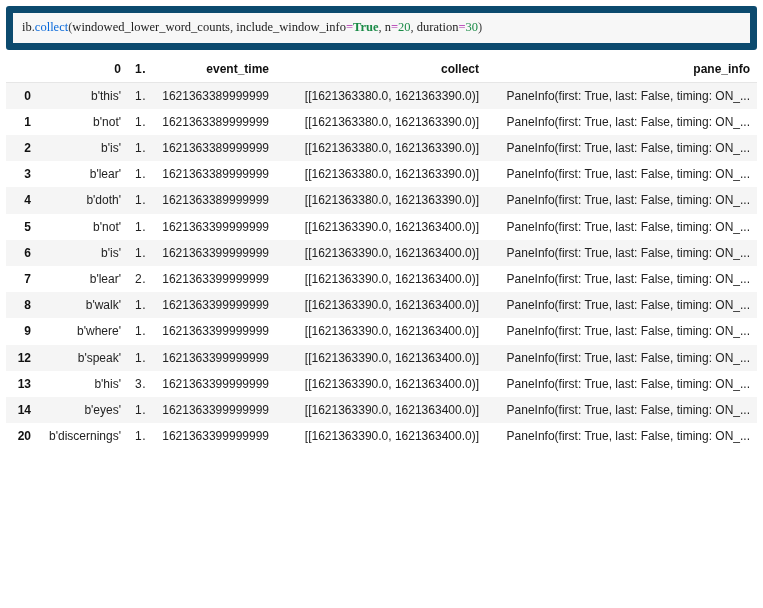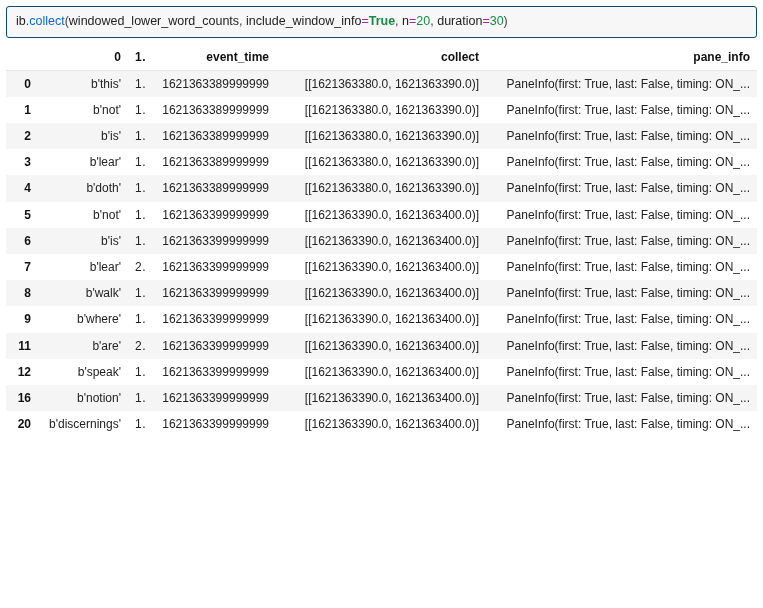--- a/index.html
+++ b/index.html
@@ -6,24 +6,24 @@
     margin: 0;
     padding: 0;
     background: #ffffff;
     font-family: -apple-system, BlinkMacSystemFont, "Segoe UI", Helvetica, Arial, sans-serif;
     font-size: 12px;
     color: #222;
     width: 763px;
   }
   .code-cell {
     background: #f7f7f7;
-    border: 1px solid #0c4a6e;
+    border: 7px solid #0c4a6e;
     border-radius: 3px;
     padding: 6px 9px;
-    font-family: Liberation Sans, sans-serif;
+    font-family: Liberation Serif, serif;
     font-size: 12.5px;
     line-height: 1.4;
     margin: 6px 6px 6px 6px;
     white-space: pre;
     overflow: hidden;
   }
   .code-cell .tok-id   { color: #222; }
   .code-cell .tok-func { color: #0969da; }      
   .code-cell .tok-kw   { color: #1a8b47; font-weight: 600; }  
   .code-cell .tok-num  { color: #1a8b47; }      
@@ -170,38 +170,38 @@
       </tr>
       <tr>
         <th class="rowidx">9</th>
         <td>b'where'</td>
         <td>1</td>
         <td>1621363399999999</td>
         <td>[[1621363390.0, 1621363400.0)]</td>
         <td>PaneInfo(first: True, last: False, timing: ON_...</td>
       </tr>
       <tr>
-        <th class="rowidx">11</th>
-        <td>b'are'</td>
-        <td>2</td>
-        <td>1621363399999999</td>
-        <td>[[1621363390.0, 1621363400.0)]</td>
-        <td>PaneInfo(first: True, last: False, timing: ON_...</td>
-      </tr>
-      <tr>
         <th class="rowidx">12</th>
         <td>b'speak'</td>
         <td>1</td>
         <td>1621363399999999</td>
         <td>[[1621363390.0, 1621363400.0)]</td>
         <td>PaneInfo(first: True, last: False, timing: ON_...</td>
       </tr>
       <tr>
-        <th class="rowidx">16</th>
-        <td>b'notion'</td>
+        <th class="rowidx">13</th>
+        <td>b'his'</td>
+        <td>3</td>
+        <td>1621363399999999</td>
+        <td>[[1621363390.0, 1621363400.0)]</td>
+        <td>PaneInfo(first: True, last: False, timing: ON_...</td>
+      </tr>
+      <tr>
+        <th class="rowidx">14</th>
+        <td>b'eyes'</td>
         <td>1</td>
         <td>1621363399999999</td>
         <td>[[1621363390.0, 1621363400.0)]</td>
         <td>PaneInfo(first: True, last: False, timing: ON_...</td>
       </tr>
       <tr>
         <th class="rowidx">20</th>
         <td>b'discernings'</td>
         <td>1</td>
         <td>1621363399999999</td>

